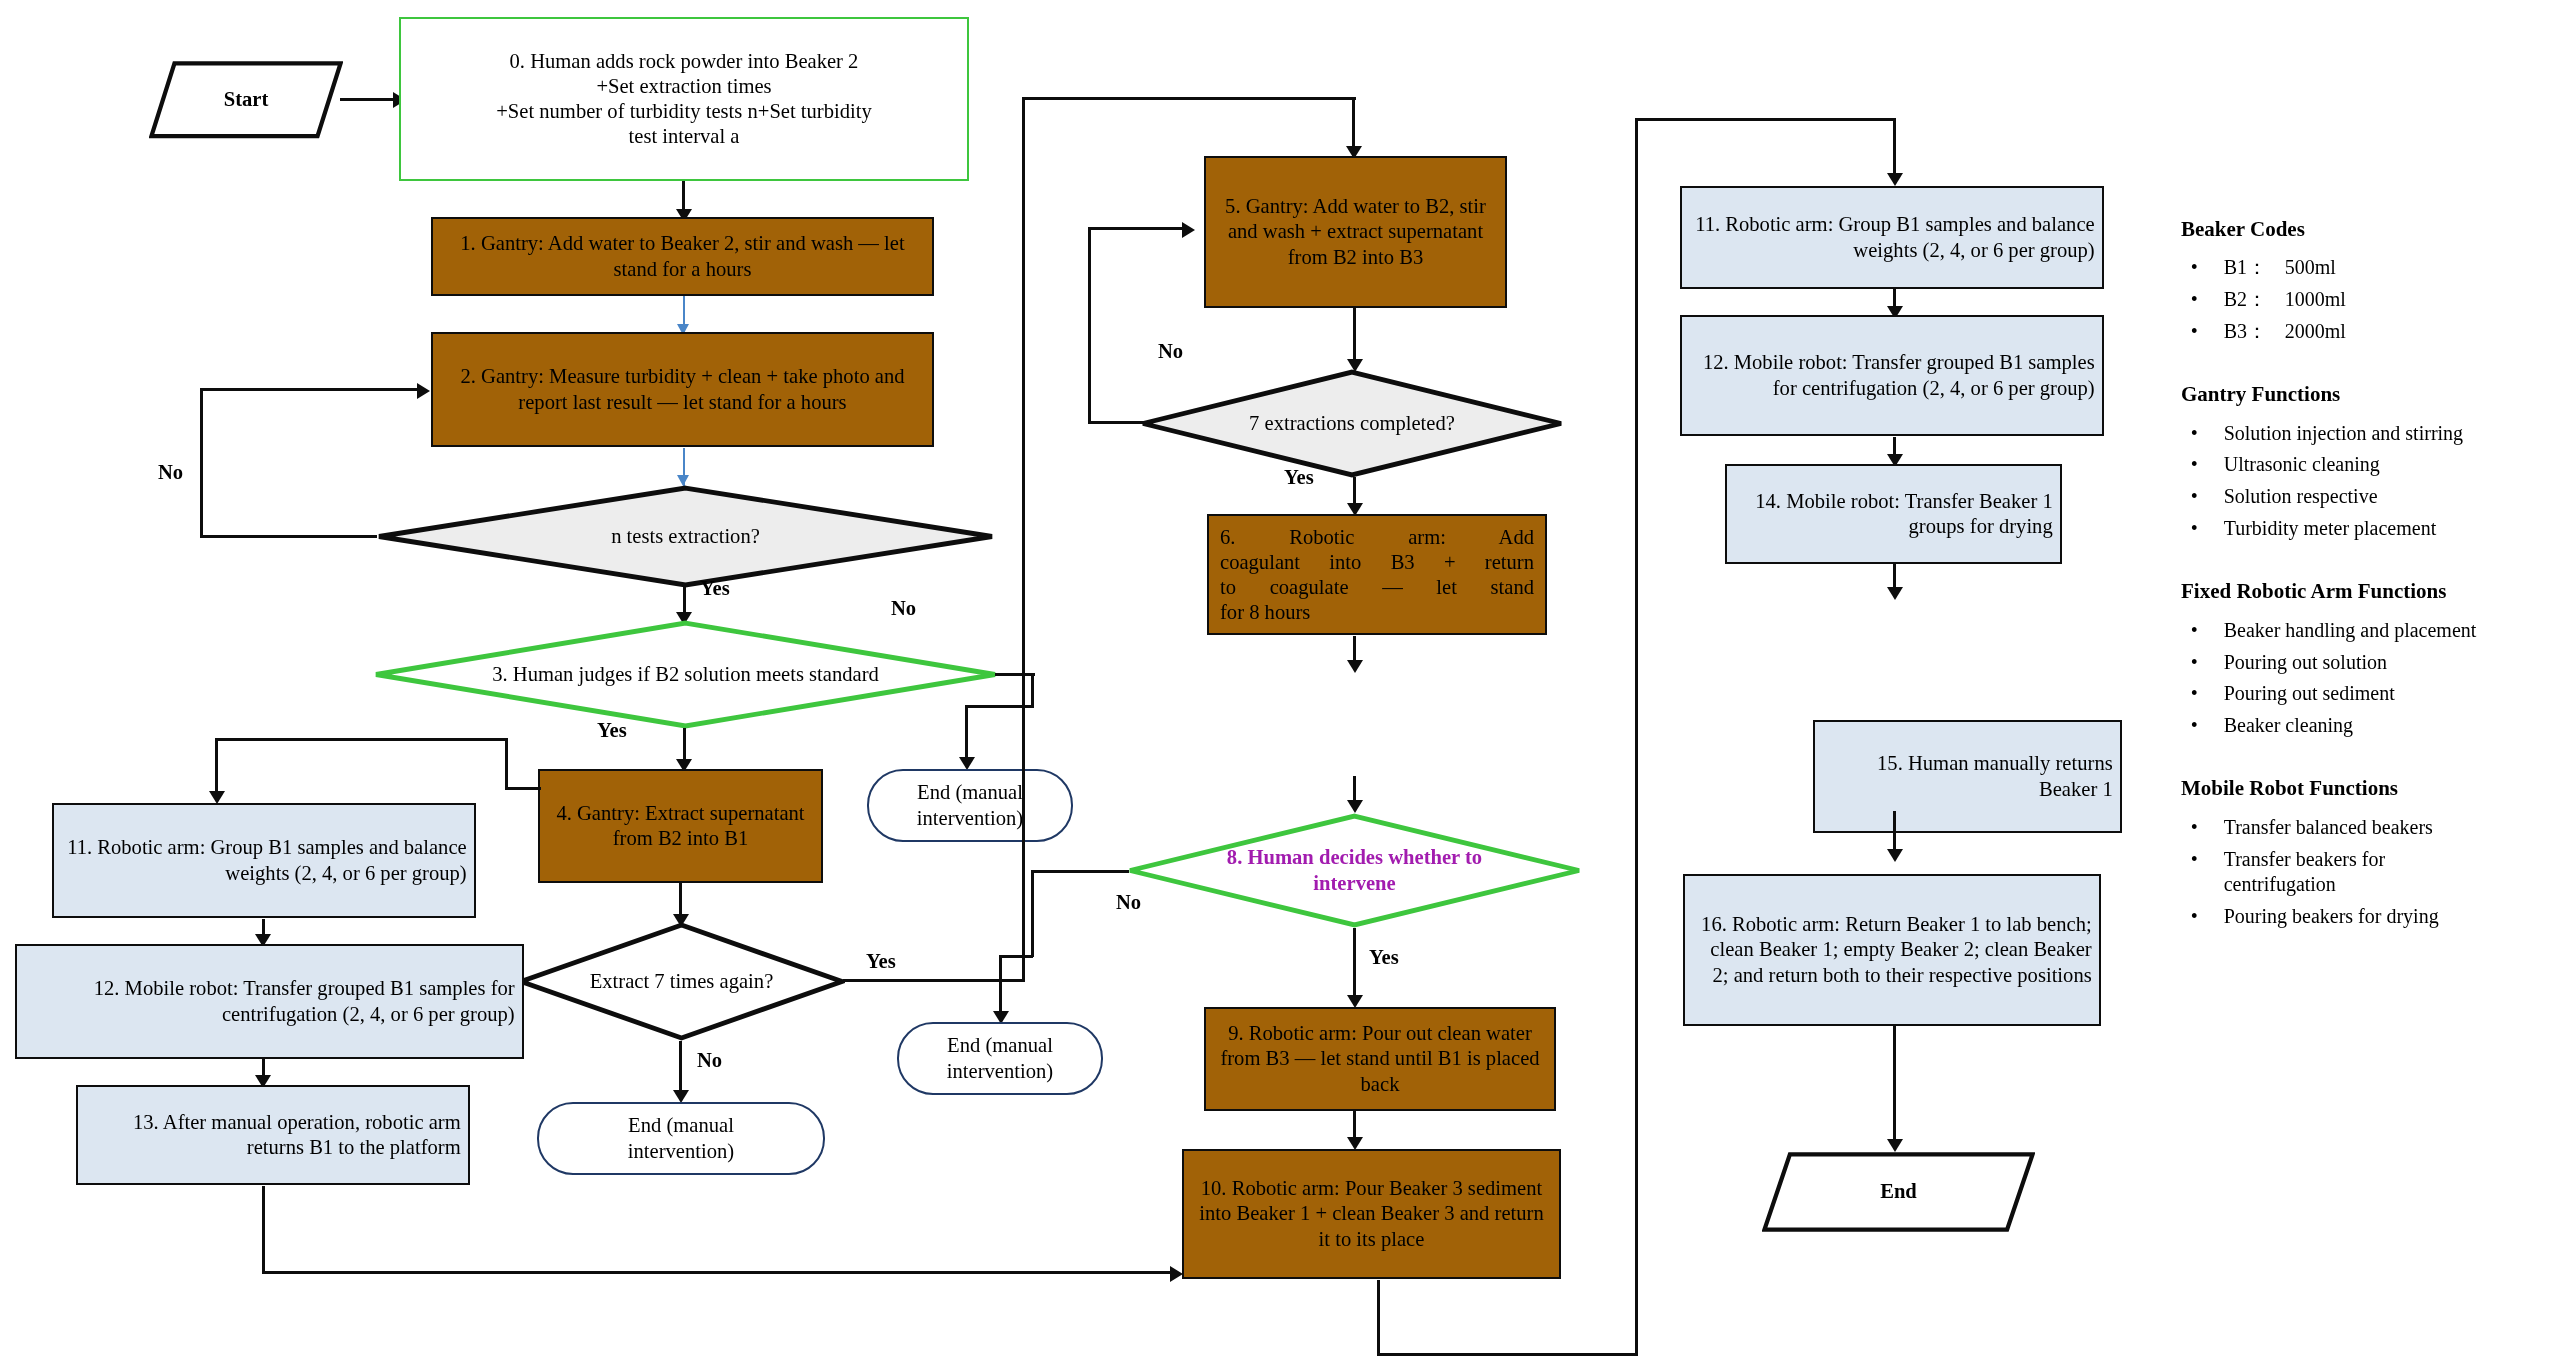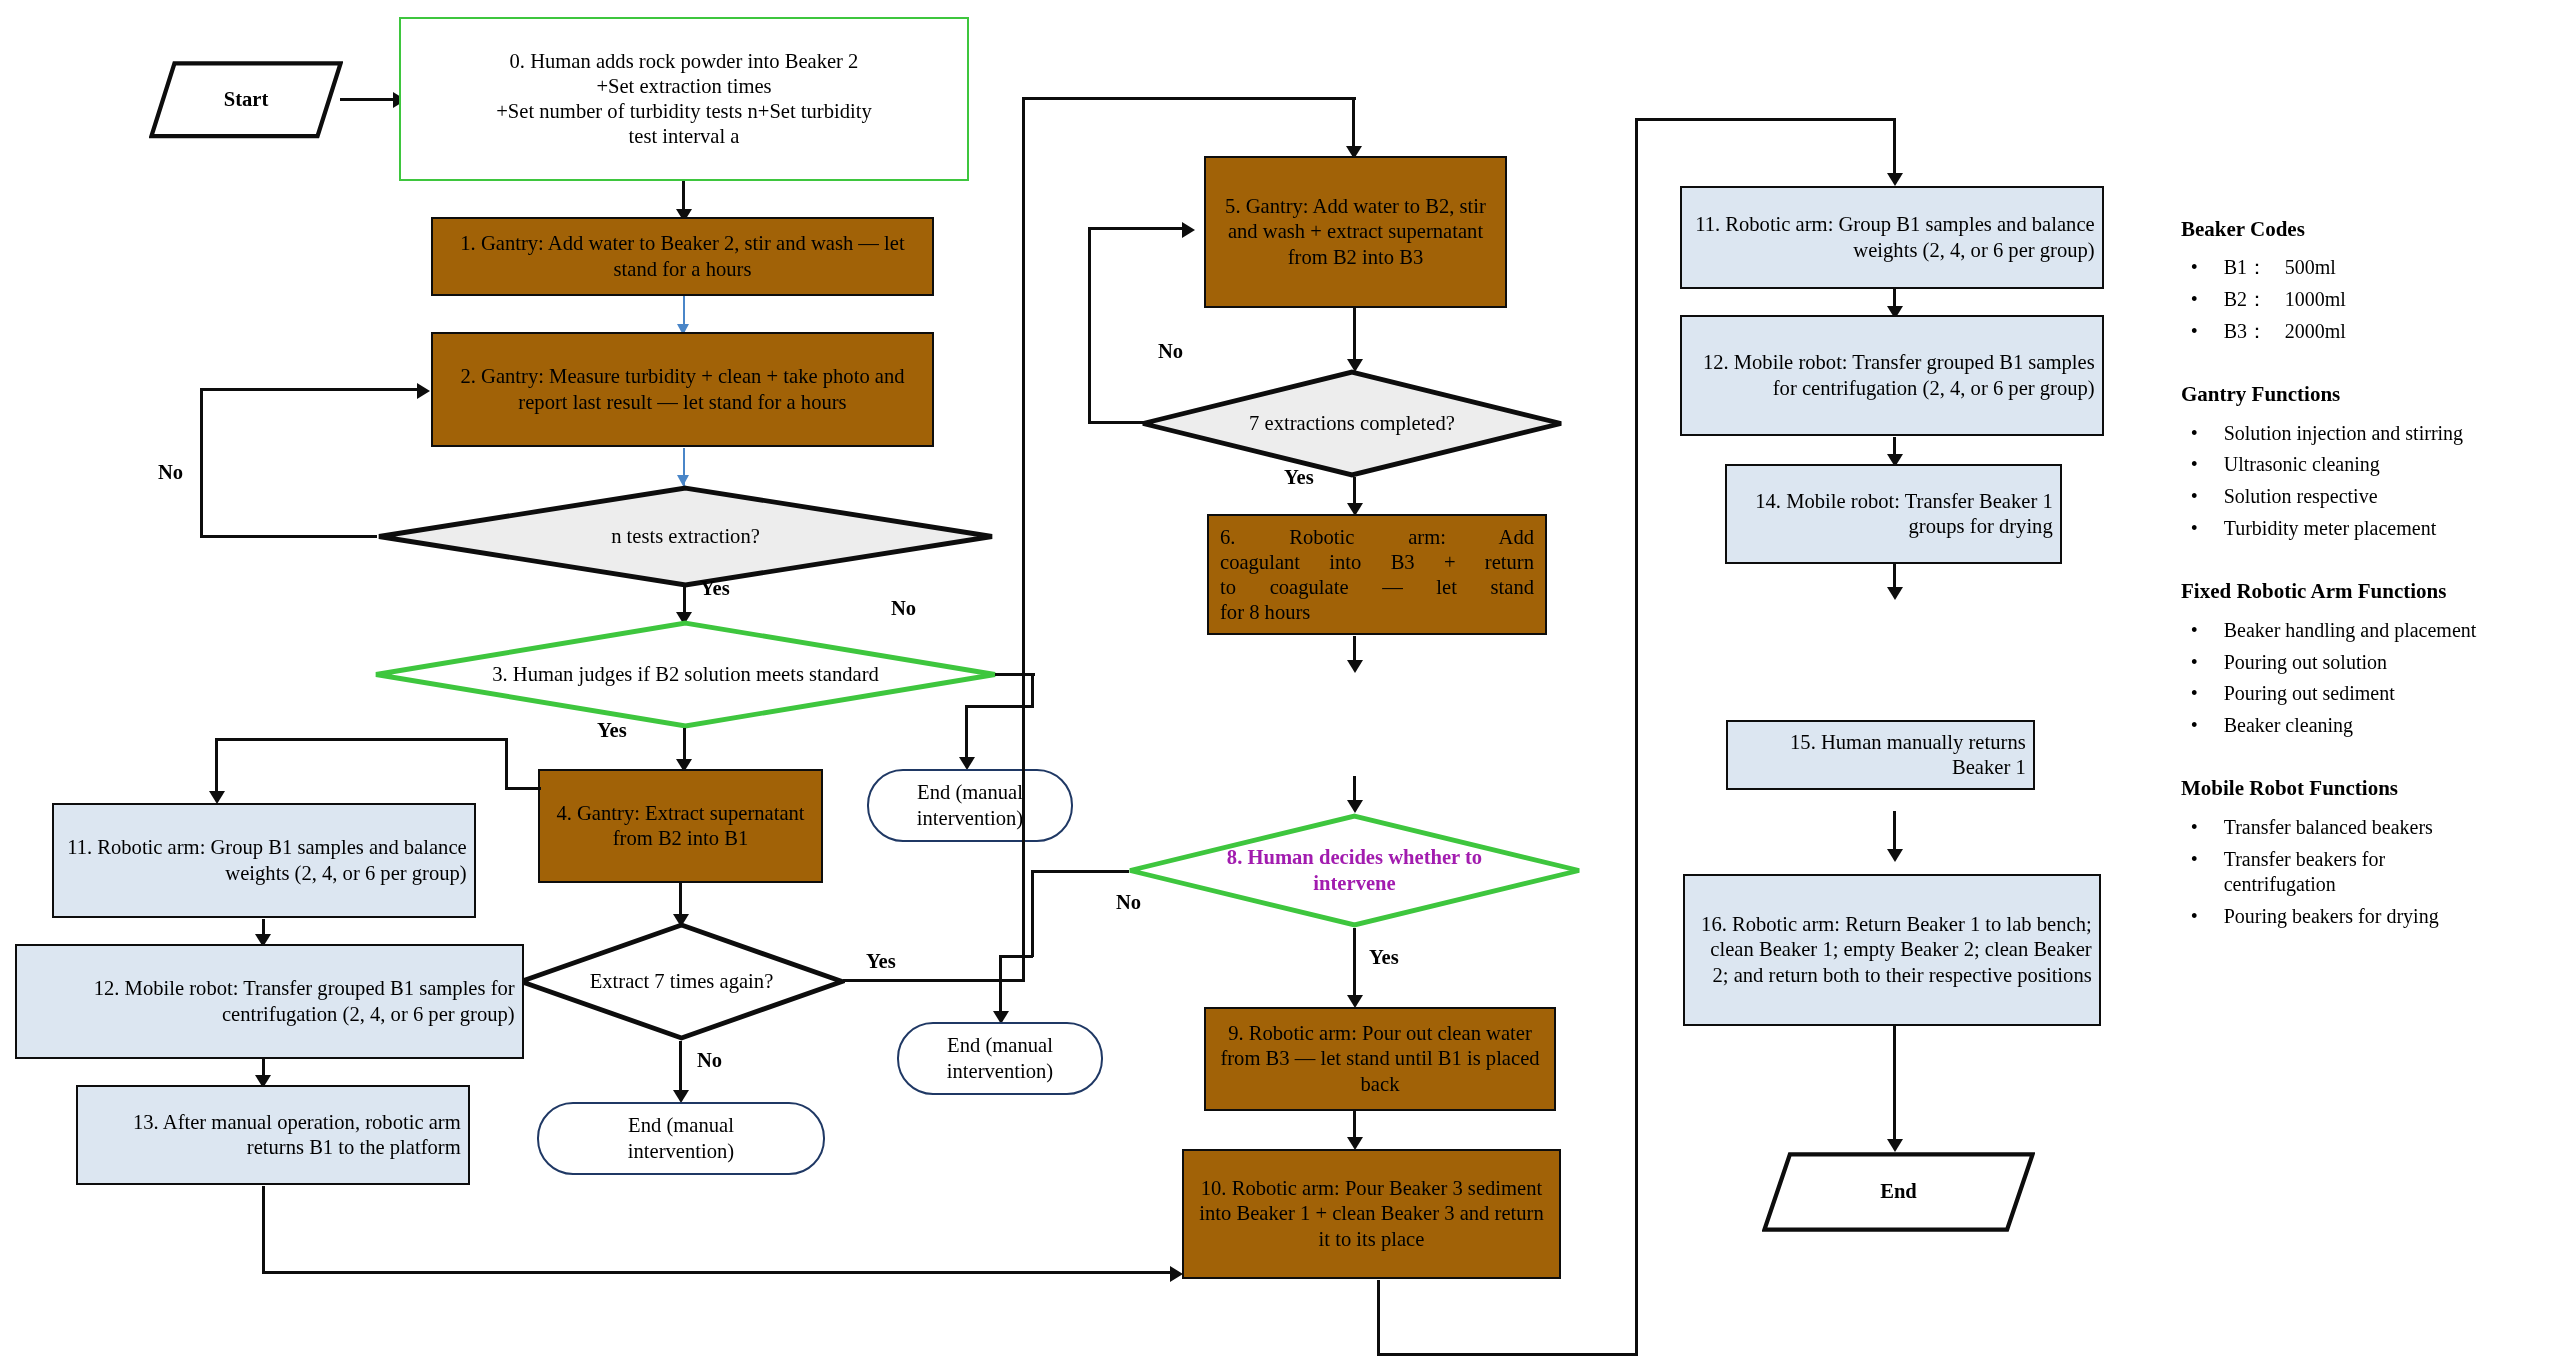--- a/index.html
+++ b/index.html
@@ -284,21 +284,21 @@
   </div>
   <div class="edge v" style="left:1893px;top:437px;height:25.5px;"></div>
   <div class="arrow down" style="left:1887px;top:454px;"></div>
 
   <div class="node blue" style="left:1725px;top:464px;width:337px;height:100px;">
     <span>14. Mobile robot: Transfer Beaker 1 groups for drying</span>
   </div>
   <div class="edge v" style="left:1893px;top:564px;height:32px;"></div>
   <div class="arrow down" style="left:1887px;top:587px;"></div>
 
-  <div class="node blue" style="left:1726px;top:720px;width:309px;height:70px;top:720px;">
+  <div class="node blue" style="left:1813px;top:720px;width:309px;height:113px;top:720px;">
     <span>15. Human manually returns Beaker 1</span>
   </div>
 
   <div class="node blue" style="left:1683px;top:874px;width:418px;height:152px;">
     <span>16. Robotic arm: Return Beaker 1 to lab bench; clean Beaker 1; empty Beaker 2; clean Beaker 2; and return both to their respective positions</span>
   </div>
   <div class="edge v" style="left:1893px;top:811px;height:42px;"></div>
   <div class="arrow down" style="left:1887px;top:849px;"></div>
 
   <div class="edge v" style="left:1893px;top:1026px;height:121px;"></div>

